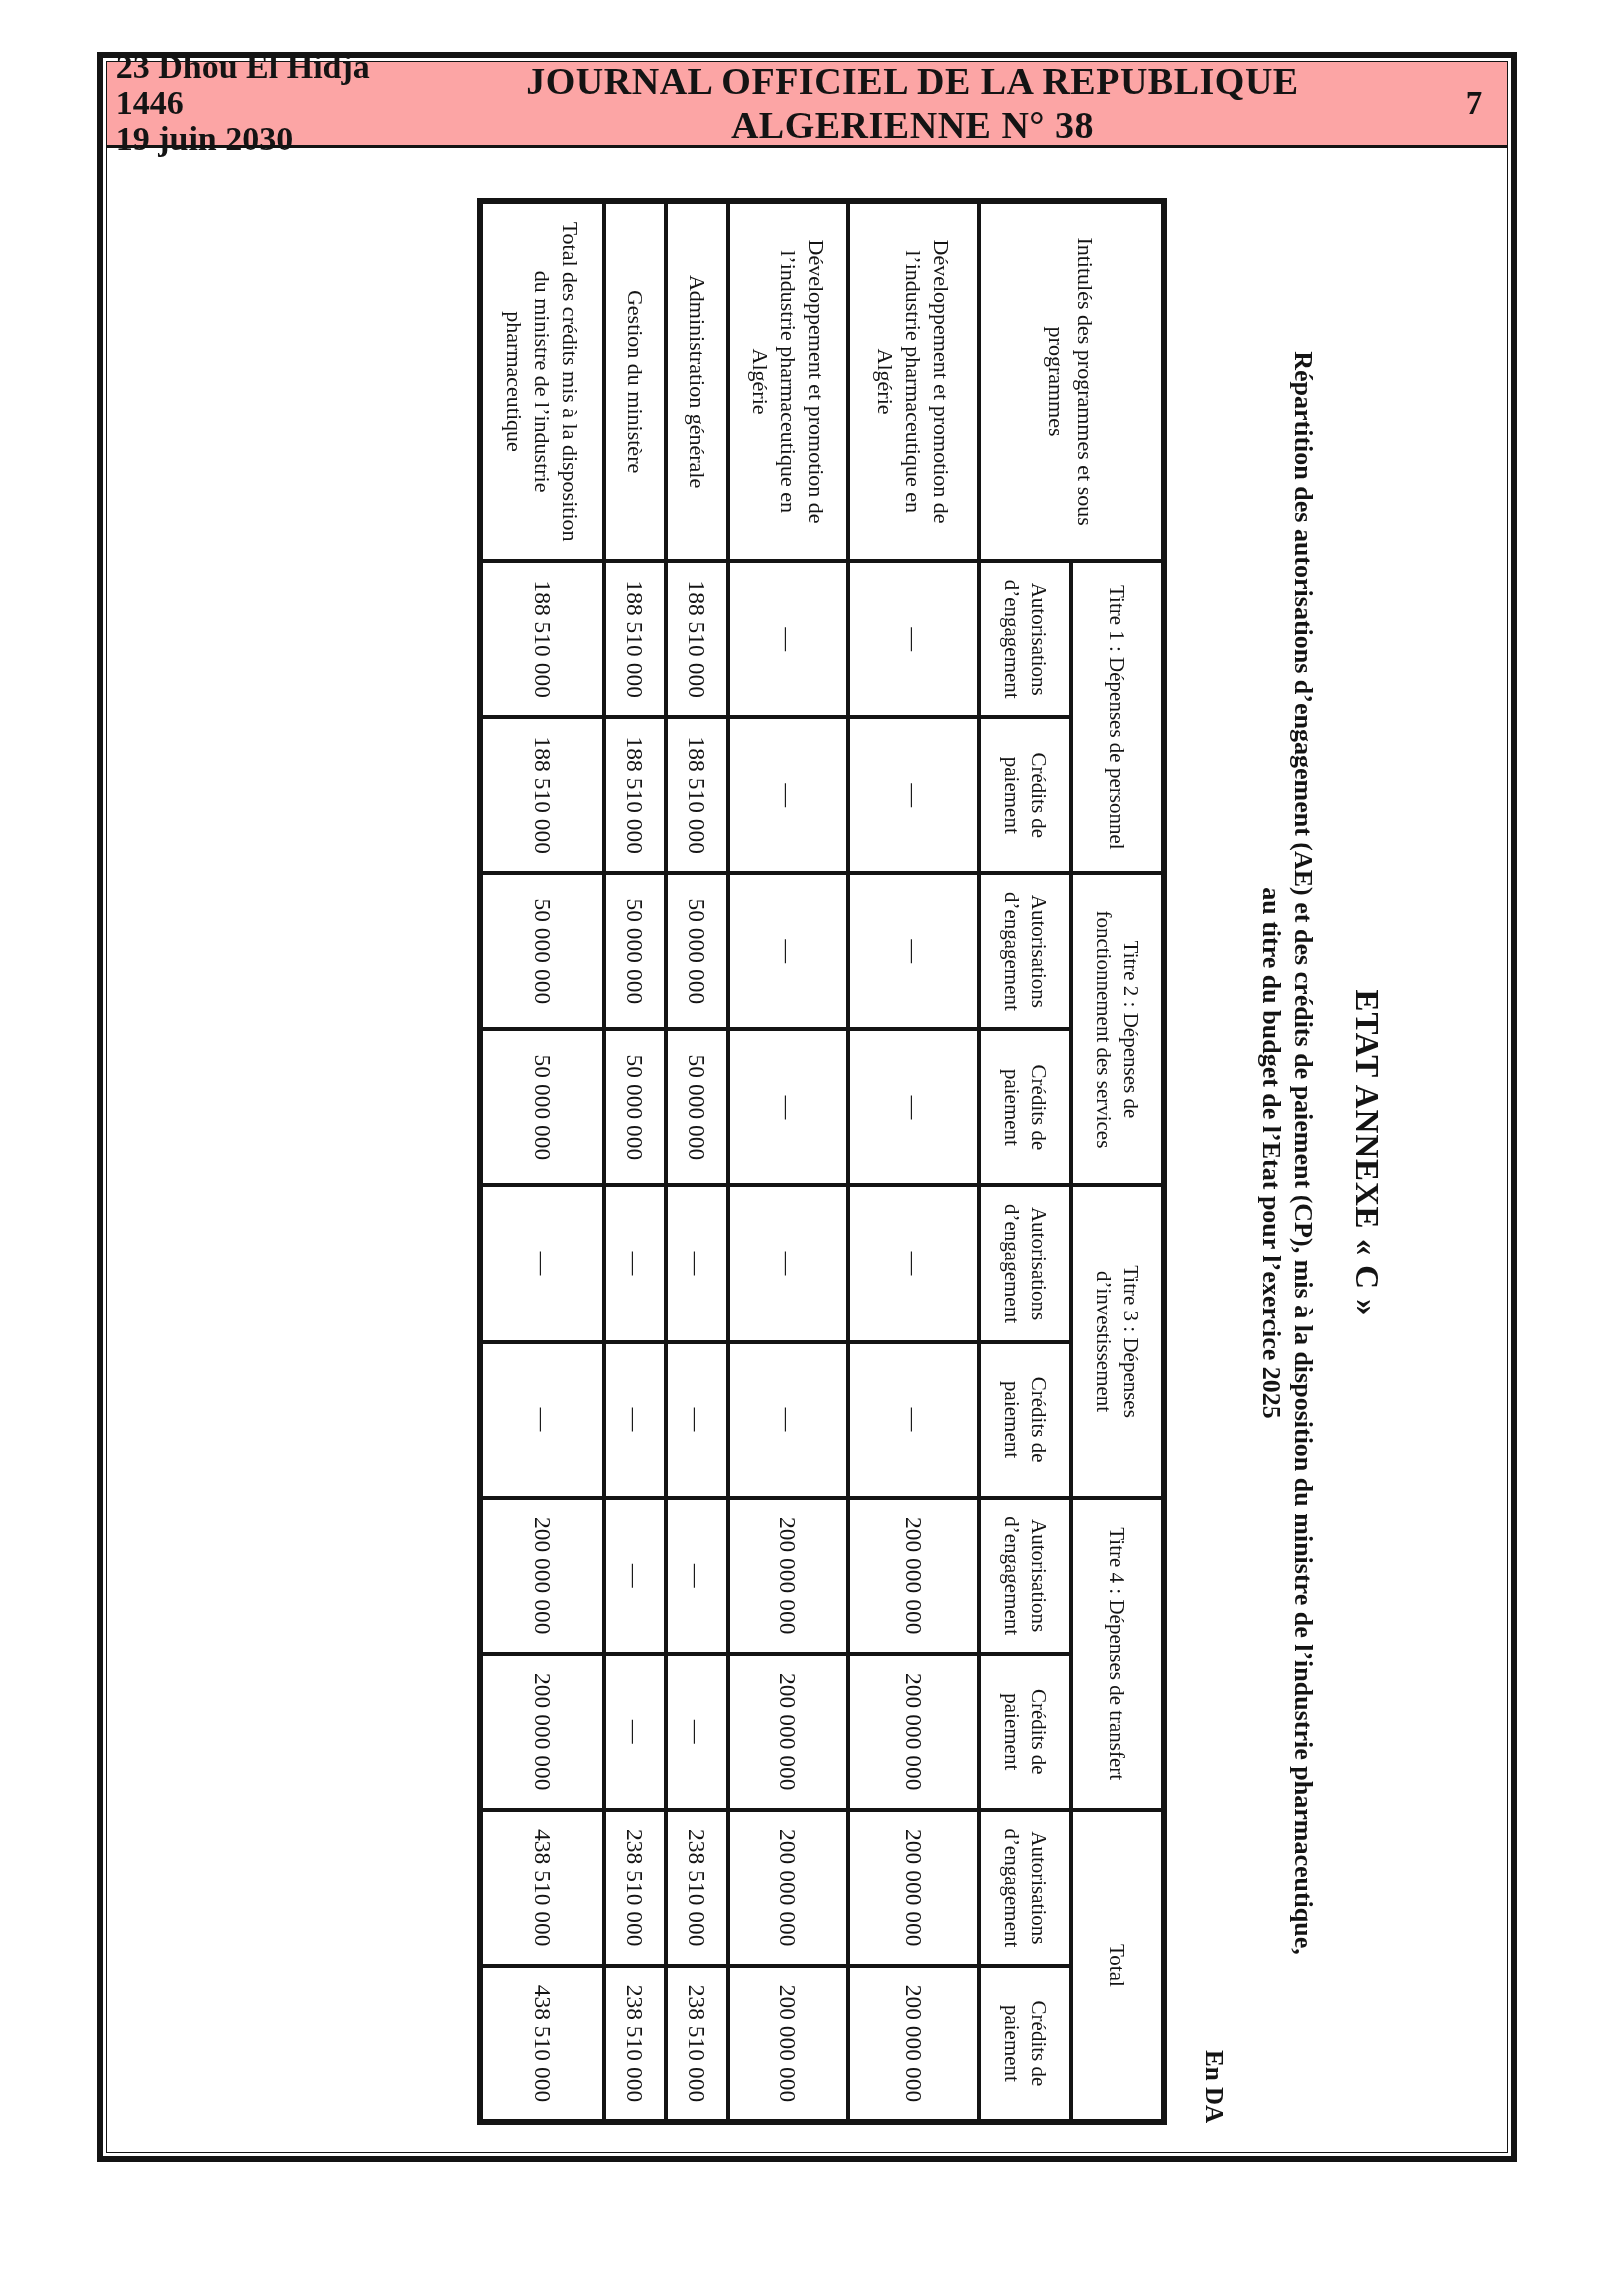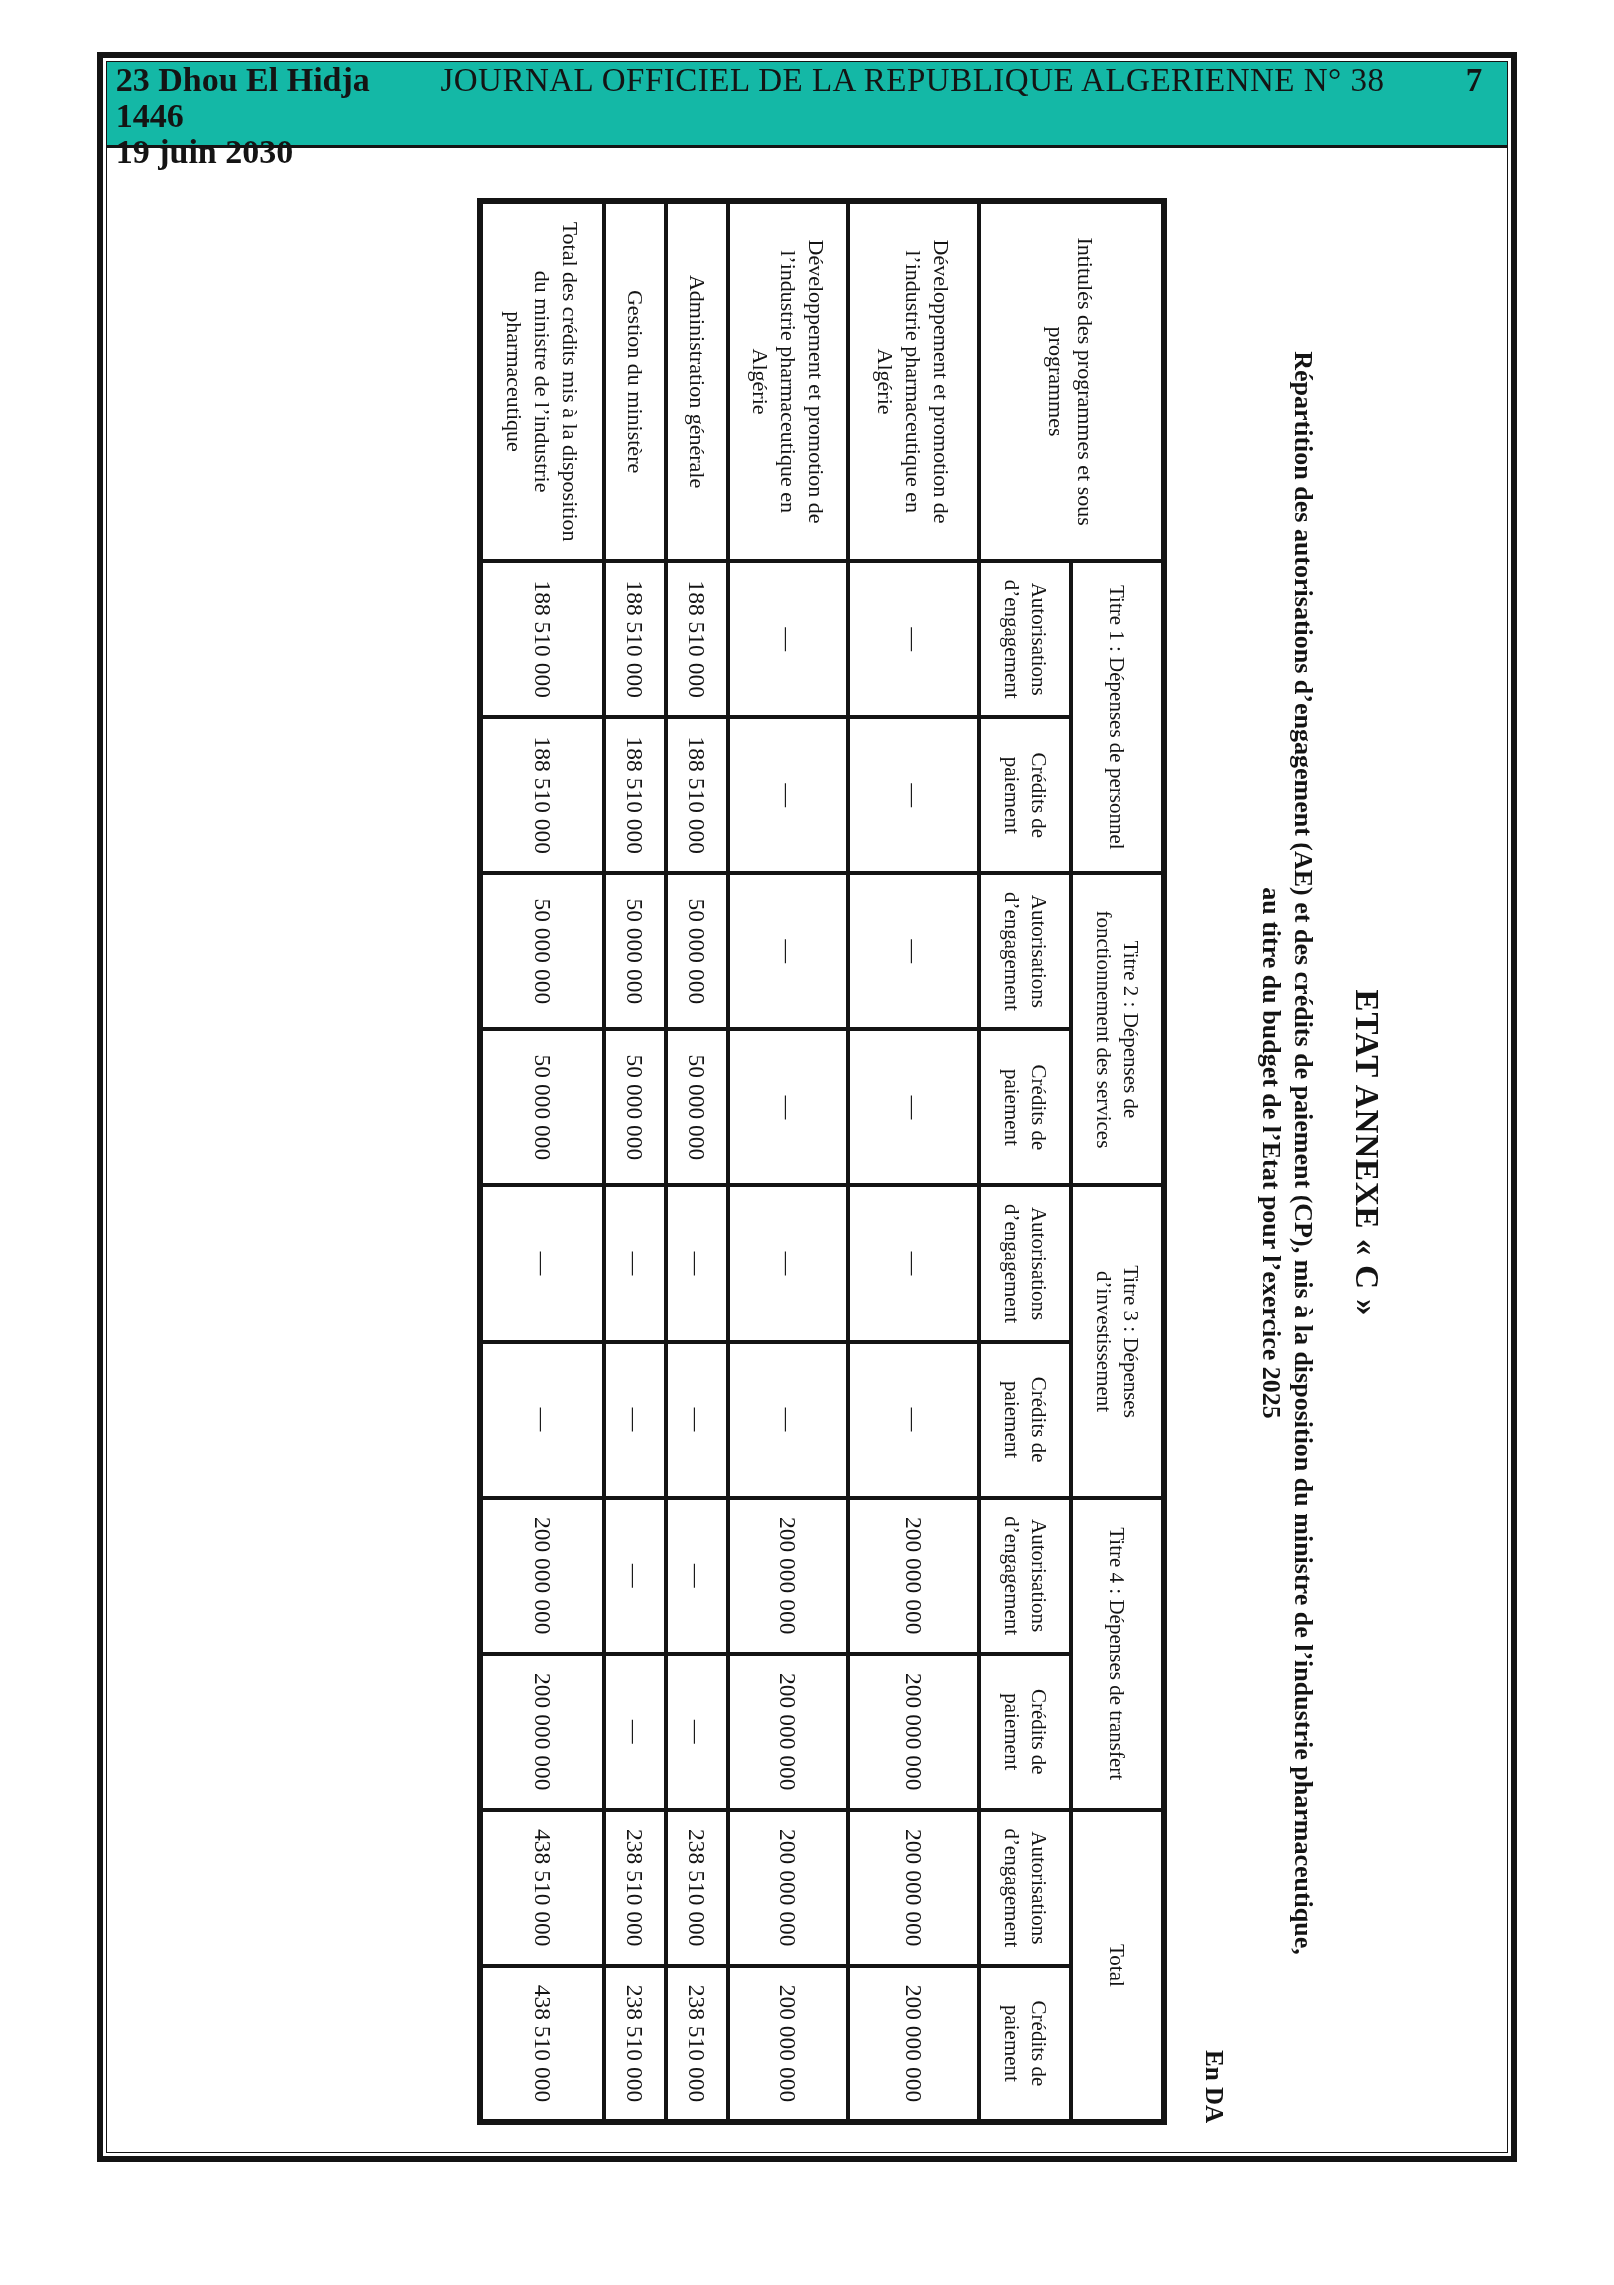--- a/index.html
+++ b/index.html
@@ -13,25 +13,25 @@
     position:absolute;left:97px;top:52px;width:1420px;height:2110px;
     border:6.3px solid #141414;box-sizing:border-box;
   }
   .frame-inner{
     position:absolute;left:2.7px;top:2.7px;right:2.7px;bottom:2.7px;
     border:1.8px solid #141414;box-sizing:border-box;background:#ffffff;
   }
   
   .masthead{
     position:absolute;left:0;top:0;right:0;height:86px;
-    background:#14b8a6;border-bottom:3.6px solid #141414;box-sizing:border-box;
-    display:flex;flex-direction:row;align-items:flex-start;
+    background:#fca5a5;border-bottom:3.6px solid #141414;box-sizing:border-box;
+    display:flex;flex-direction:row;align-items:center;
   }
   .mast-dates{width:299px;padding-left:9px;font-weight:bold;font-size:34px;line-height:36px;}
-  .mast-title{flex:1;text-align:center;font-weight:normal;font-size:33px;letter-spacing:0.5px;}
+  .mast-title{flex:1;text-align:center;font-weight:bold;font-size:38px;letter-spacing:0.5px;}
   .mast-page{width:72px;padding-right:25px;text-align:right;font-weight:bold;font-size:33px;}
   
   .rot{
     position:absolute;left:109px;top:155px;width:1996px;height:1398px;
     transform-origin:0 0;transform:rotate(90deg) translateY(-1398px);
   }
   .annex-title{
     margin:122px 0 0 0;text-align:center;
     font-size:33px;font-weight:bold;letter-spacing:0.9px;
   }

